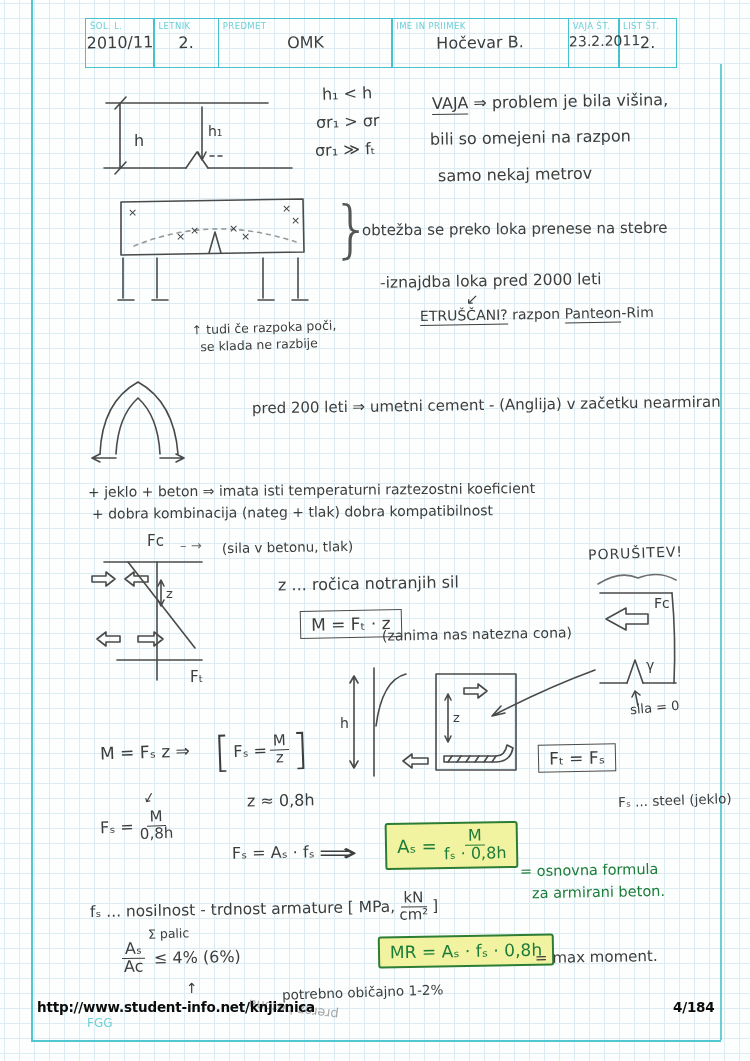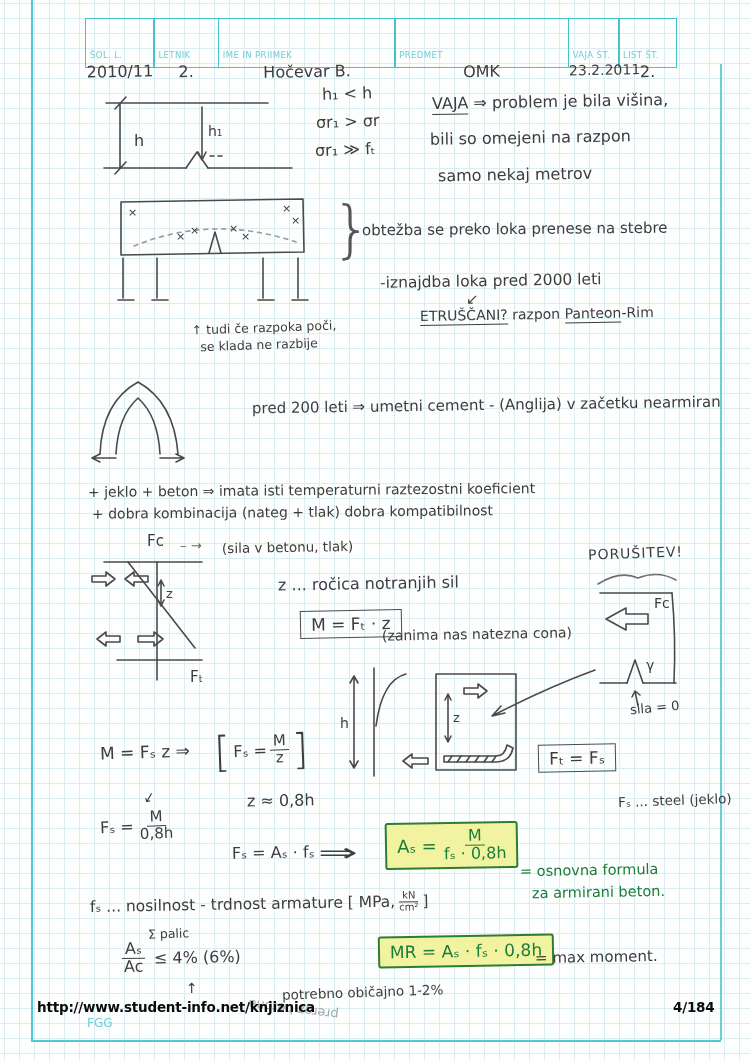--- a/index.html
+++ b/index.html
@@ -8,21 +8,21 @@
   .grid{position:absolute;inset:0;
         background-image:linear-gradient(#dbedf2 1px,transparent 1px),
                          linear-gradient(90deg,#dbedf2 1px,transparent 1px);
         background-size:15px 15px;background-position:4px 3px;}
   .abs{position:absolute;white-space:nowrap;}
   .hw{font-family:"DejaVu Sans",sans-serif;color:#3d3d3d;}
   .teal-line{position:absolute;background:#52c6d1;}
   .header{position:absolute;left:85px;top:18px;display:flex;}
   .hcell{border:1.6px solid #46c2cd;height:50px;box-sizing:border-box;margin-left:-1.6px;}
   .hcell:first-child{margin-left:0;}
-  .hlabel{font-size:8.5px;color:#6bcfd8;letter-spacing:.4px;padding:2px 0 0 4px;margin-top:29px;}
+  .hlabel{font-size:8.5px;color:#6bcfd8;letter-spacing:.4px;padding:2px 0 0 4px;}
   .hval{font-size:16px;text-align:center;margin-top:2px;transform:rotate(-1deg);}
   .frac{display:inline-flex;flex-direction:column;align-items:center;line-height:1.05;vertical-align:middle;}
   .frac .num{border-bottom:1.4px solid currentColor;padding:0 3px;}
   .inkbox{position:absolute;border:1.7px solid #4b4b4b;padding:3px 10px;transform:rotate(-1.2deg);font-size:17px;}
   .hlbox{position:absolute;background:#f2f3a0;border:2px solid #2e7d34;border-radius:3px;
          color:#1c7c39;display:flex;align-items:center;gap:7px;padding:4px 10px;transform:rotate(-1deg);}
   .green{color:#1c7c39;}
   .ul{border-bottom:1.4px solid currentColor;padding-bottom:1px;}
   svg{position:absolute;overflow:visible;}
   svg path{stroke:#4a4a4a;stroke-width:1.6;fill:none;stroke-linecap:round;stroke-linejoin:round;}
@@ -41,27 +41,27 @@
 
   <div class="header">
     <div class="hcell" style="width:70px;">
       <div class="hlabel">ŠOL. L.</div>
       <div class="hval hw">2010/11</div>
     </div>
     <div class="hcell" style="width:66px;">
       <div class="hlabel">LETNIK</div>
       <div class="hval hw">2.</div>
     </div>
+    <div class="hcell" style="width:175px;">
+      <div class="hlabel">PREDMET</div>
+      <div class="hval hw">OMK</div>
+    </div>
     <div class="hcell" style="width:178px;">
       <div class="hlabel">IME IN PRIIMEK</div>
       <div class="hval hw">Hočevar B.</div>
-    </div>
-    <div class="hcell" style="width:175px;">
-      <div class="hlabel">PREDMET</div>
-      <div class="hval hw">OMK</div>
     </div>
     <div class="hcell" style="width:52px;">
       <div class="hlabel">VAJA ŠT.</div>
       <div class="hval hw" style="font-size:14px;">23.2.2011</div>
     </div>
     <div class="hcell" style="width:59px;">
       <div class="hlabel">LIST ŠT.</div>
       <div class="hval hw">2.</div>
     </div>
   </div>
@@ -208,21 +208,21 @@
       </span>
   </div>
   <div class="abs hw green" style="left:520px;top:862px;font-size:14.5px;transform:rotate(-1deg);">= osnovna formula</div>
   <div class="abs hw green" style="left:532px;top:884px;font-size:14.5px;transform:rotate(-1deg);">za armirani beton.</div>
 
   <div class="inkbox hw" style="left:538px;top:744px;">Fₜ = Fₛ</div>
   <div class="abs hw" style="left:618px;top:792px;font-size:13.5px;transform:rotate(-2deg);">Fₛ ... steel (jeklo)</div>
 
   <div class="abs hw" style="left:90px;top:893px;display:flex;align-items:center;gap:4px;transform:rotate(-1deg);font-size:15.5px;">
     <span>fₛ ... nosilnost - trdnost armature [ MPa,</span>
-    <span class="frac" style="font-size:10px;">
+    <span class="frac" style="font-size:15px;">
         <span class="num">kN</span>
         <span class="den">cm²</span>
       </span>
     <span>]</span>
   </div>
 
   <div class="abs hw" style="left:148px;top:926px;font-size:12.5px;transform:rotate(-2deg);">Σ palic</div>
   <div class="abs hw" style="left:122px;top:940px;display:flex;align-items:center;gap:9px;transform:rotate(-1deg);">
     <span class="frac" style="font-size:16px;">
         <span class="num">Aₛ</span>

